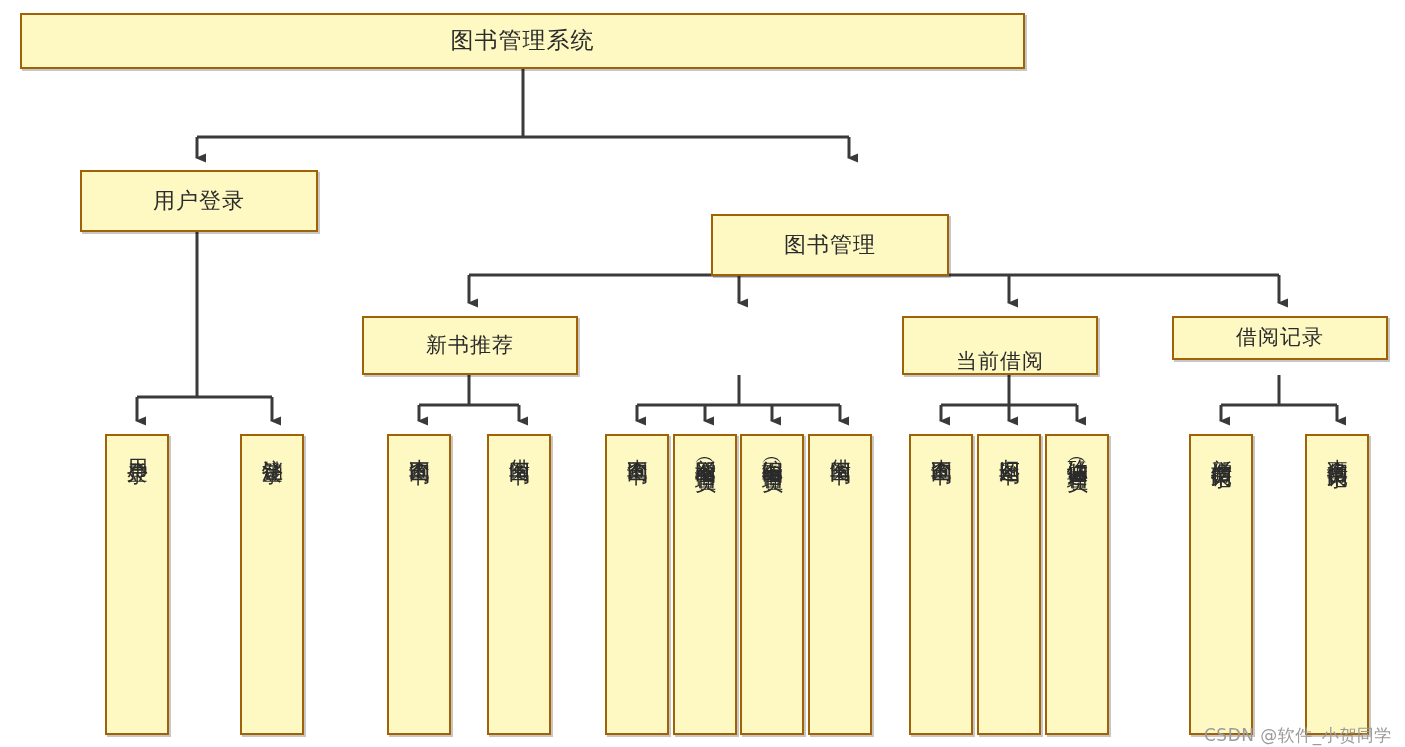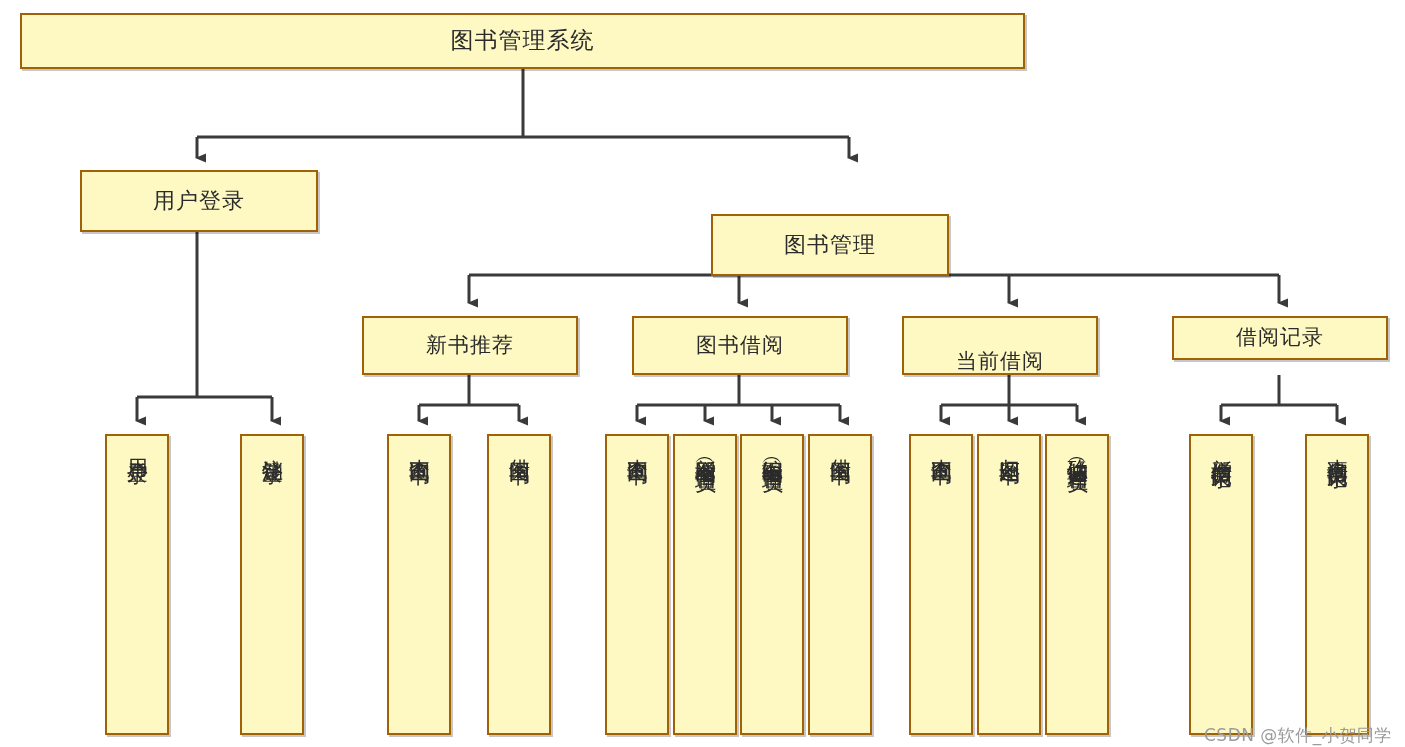--- a/index.html
+++ b/index.html
@@ -128,23 +128,20 @@
   <div class="node lvl2" style="left:80px; top:170px; width:238px; height:62px;">
     <span class="label-h">用户登录</span>
   </div>
   <div class="node lvl2" style="left:711px; top:170px; width:238px; height:62px;margin-top:44px;">
     <span class="label-h">图书管理</span>
   </div>
 
   <div class="node lvl3" style="left:362px; top:316px; width:216px; height:59px;">
     <span class="label-h">新书推荐</span>
   </div>
-  <div class="node lvl3" style="left:632px; top:316px; width:216px; height:59px;">
-    <span class="label-h">图书借阅</span>
-  </div>
   <div class="node lvl3" style="left:902px; top:316px; width:196px; height:59px;align-items:flex-end;">
     <span class="label-h">当前借阅</span>
   </div>
   <div class="node lvl3" style="left:1172px; top:316px; width:216px; height:44px;">
     <span class="label-h">借阅记录</span>
   </div>
 
   <div class="node leaf" style="left:105px; top:434px; width:64px; height:301px;">
     <span class="label-v">用户登录</span>
   </div>

